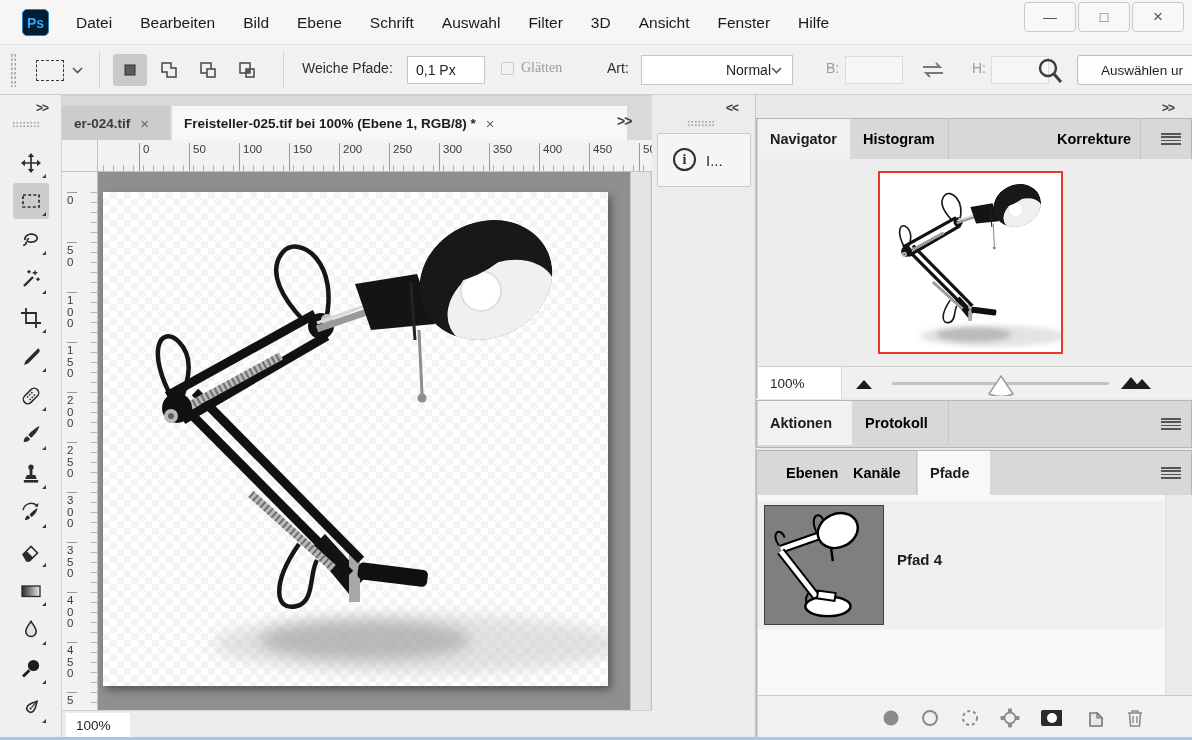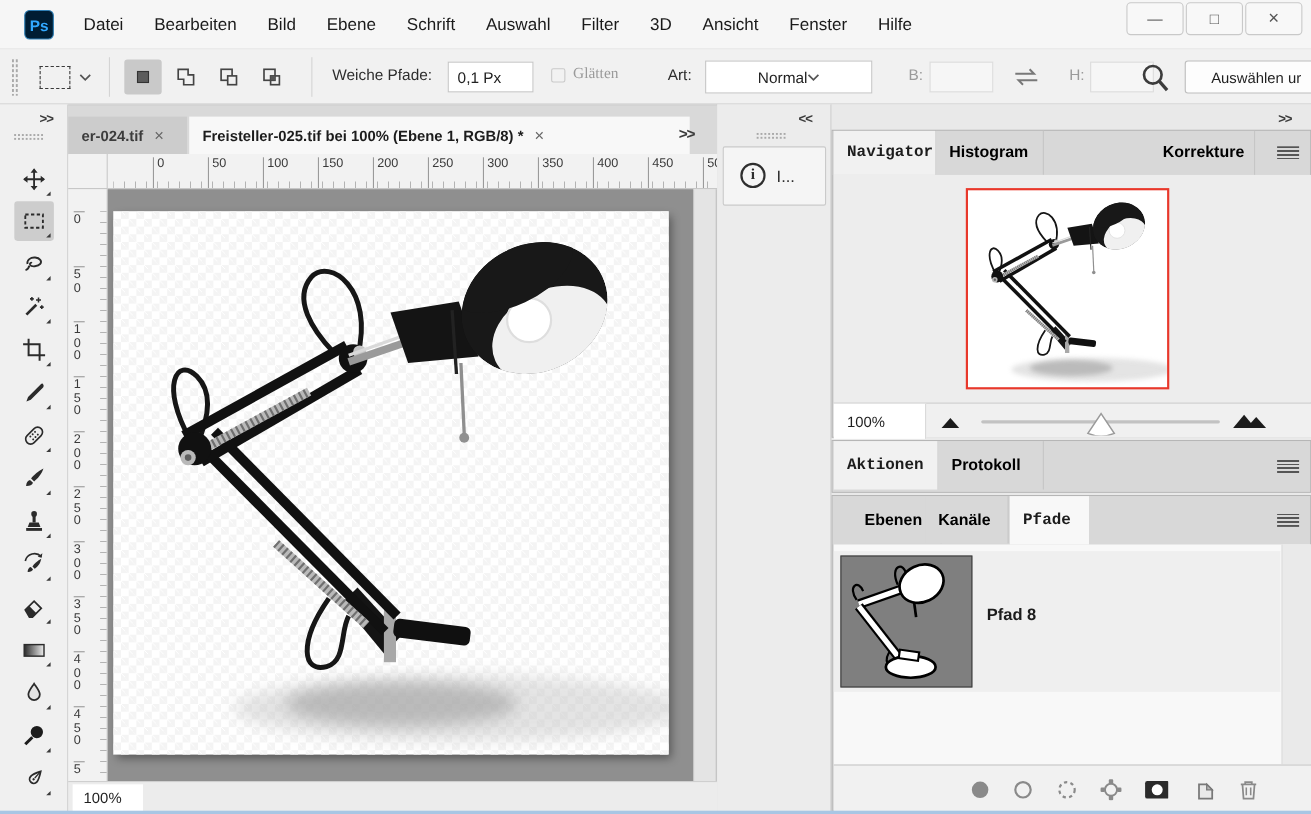--- a/index.html
+++ b/index.html
@@ -24,21 +24,21 @@
   .marquee-glyph{width:28px;height:21px;border:1.6px dashed #3a3a3a;}
   .mode-btn{width:34px;height:32px;border-radius:3px;display:flex;align-items:center;justify-content:center;}
   .mode-btn.sel{background:#c9c9c9;}
   .opt-label{color:#2d2d2d;}
   .opt-label.dis{color:#9a9a9a;}
   .opt-input{width:78px;height:28px;border:1px solid #c6c6c6;background:#fff;font-size:14px;padding:0 8px;
              font-family:"Liberation Sans",sans-serif;color:#222;}
   .opt-input.dis{width:58px;background:#f6f6f6;border-color:#dcdcdc;}
   .checkbox{width:13px;height:13px;border:1px solid #c9c9c9;background:#f2f2f2;border-radius:2px;}
   #style-select{width:152px;height:30px;border:1px solid #c6c6c6;background:#fff;display:flex;align-items:center;
-                justify-content:center;padding:0 10px;font-size:14px;}
+                justify-content:flex-end;padding:0 10px;font-size:14px;}
   #select-mask-btn{width:130px;height:30px;border:1px solid #bdbdbd;background:#fdfdfd;border-radius:3px;
                    display:flex;align-items:center;justify-content:center;font-size:13.5px;white-space:nowrap;overflow:hidden;}
 
   
   #toolbar{left:0;top:95px;width:62px;height:645px;background:#f0f0f0;border-right:1px solid #d2d2d2;}
   .chev{font-size:12px;font-weight:bold;color:#3c3c3c;letter-spacing:-1px;}
   .grip-h{width:28px;height:7px;background-image:radial-gradient(#a9a9a9 1px,transparent 1.2px);background-size:3.5px 3.5px;}
   .tool{left:13px;width:36px;height:36px;border-radius:3px;display:flex;align-items:center;justify-content:center;}
   .tool.sel{background:#cdcdcd;}
   .tool .fly{position:absolute;right:3px;bottom:3px;width:0;height:0;border-left:4px solid transparent;border-bottom:4px solid #3a3a3a;}
@@ -76,21 +76,21 @@
   #info-box{left:5px;top:38px;width:94px;height:54px;background:#f5f5f5;border:1px solid #cacaca;border-radius:2px;}
   .info-circle{display:inline-flex;width:23px;height:23px;border:2px solid #2e2e2e;border-radius:50%;
                align-items:center;justify-content:center;font-weight:bold;font-size:14px;color:#2e2e2e;font-family:"Liberation Serif",serif;}
 
   
   #rightdock{left:756px;top:95px;width:436px;height:645px;background:#e9e9e9;}
   .pgroup{left:0;width:436px;border:1px solid #b6b6b6;background:#d8d8d8;}
   .ptabbar{position:relative;width:100%;background:#d8d8d8;}
   .ptab{position:absolute;top:0;height:100%;display:flex;align-items:center;padding:0 12px;
         font-size:14.5px;font-weight:bold;color:#000000;border-right:1px solid #c6c6c6;background:#d8d8d8;}
-  .ptab.active{background:#f1f1f1;color:#1c1c1c;border-right:none;font-family:Liberation Mono, monospace;}
+  .ptab.active{background:#f1f1f1;color:#1c1c1c;border-right:none;}
   .burger{position:absolute;right:10px;width:20px;height:12px;
           background:repeating-linear-gradient(180deg,#555 0 1.6px,transparent 1.6px 3.4px);}
   #nav-content{left:1px;top:40px;width:434px;height:207px;background:#ededed;}
   #nav-preview{left:120px;top:12px;width:185px;height:183px;background:#fff;border:2px solid #e8382b;}
   #nav-zoombar{left:1px;top:247px;width:434px;height:32px;background:#f0f0f0;border-top:1px solid #cfcfcf;}
   #nav-zoom-field{left:0;top:0;width:84px;height:32px;background:#fff;border-right:1px solid #d6d6d6;
                   display:flex;align-items:center;padding-left:12px;font-size:13.5px;}
   #nav-track{left:134px;top:15px;width:217px;height:3px;background:#c2c2c2;border-radius:2px;}
   #paths-content{left:1px;top:44px;width:434px;height:200px;background:#f8f8f8;}
   #path-row{left:0;top:6px;width:406px;height:128px;background:#efefef;}
@@ -482,21 +482,21 @@
               <line x1="16" y1="46" x2="52" y2="92" stroke="#000" stroke-width="9"></line>
               <line x1="16" y1="46" x2="52" y2="92" stroke="#fff" stroke-width="5"></line>
               <line x1="66" y1="34" x2="69" y2="56" stroke="#000" stroke-width="2.5"></line>
               <ellipse cx="64" cy="102" rx="23" ry="10" fill="#fff" stroke="#000" stroke-width="2.5"></ellipse>
               <rect x="54" y="86" width="18" height="8" fill="#fff" stroke="#000" stroke-width="2" transform="rotate(8 54 86)"></rect>
               <g transform="rotate(-25 74 25)">
                   <ellipse cx="74" cy="25" rx="21" ry="17" fill="#fff" stroke="#000" stroke-width="2.5"></ellipse>
                 </g>
             </svg>
           </div>
-          <span id="path-label" class="abs">Pfad 8</span>
+          <span id="path-label" class="abs">Pfad 4</span>
         </div>
         <div id="paths-scroll" class="abs"></div>
       </div>
       <div id="paths-bottombar" class="abs">
         <div class="pbtn" style="left:122px;">
           <svg width="18" height="18">
               <circle cx="9" cy="9" r="7.5" fill="#8a8a8a"></circle>
             </svg>
         </div>
         <div class="pbtn" style="left:161px;">

